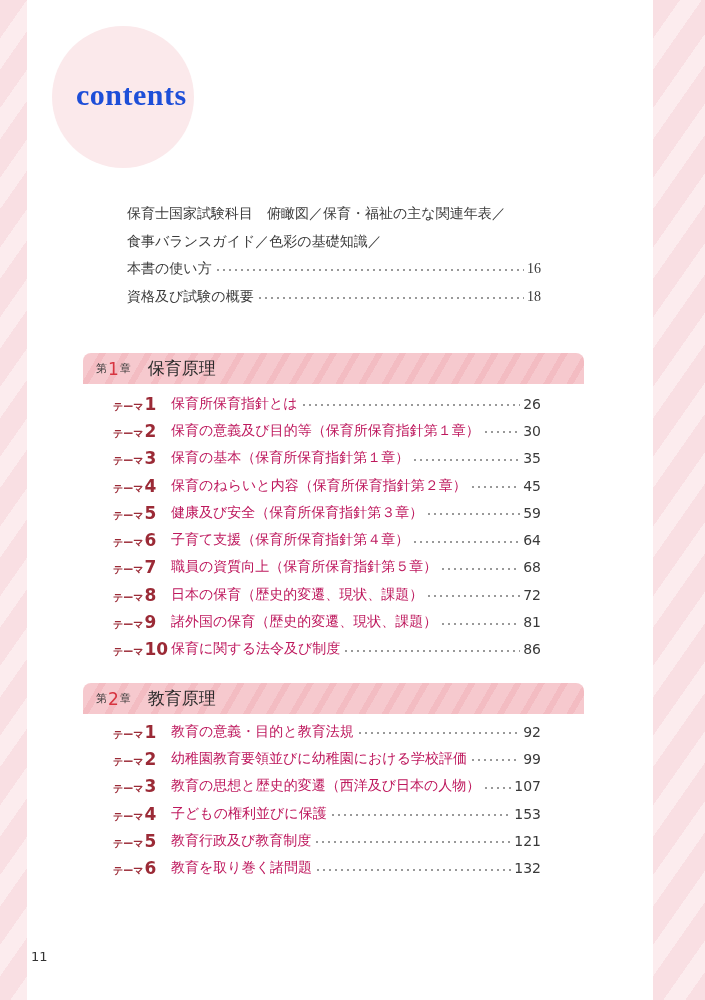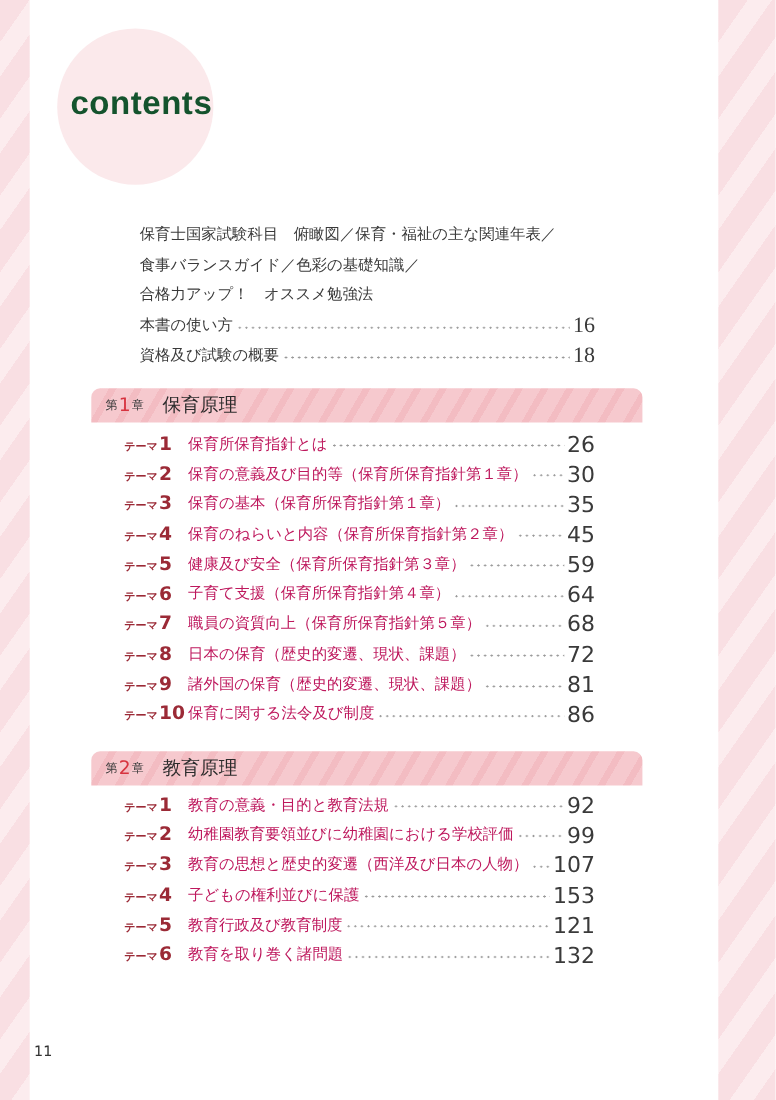--- a/index.html
+++ b/index.html
@@ -13,35 +13,35 @@
     position:absolute; top:0; height:1000px;
     background: repeating-linear-gradient(125deg, #f9dfe3 0px, #f9dfe3 22px, #fcecee 22px, #fcecee 40px);
   }
   .stripe.left { left:0; width:27px; }
   .stripe.right { left:653px; width:52px; }
   .circle {
     position:absolute; left:52px; top:26px; width:142px; height:142px;
     border-radius:50%; background:#fbe9eb;
   }
   .title {
-    position:absolute; left:64px; top:78px;
-    font-family:Liberation Sans, sans-serif; font-weight:bold;
-    font-size:30px; color:#14532d; letter-spacing:0.5px;
+    position:absolute; left:76px; top:78px;
+    font-family:Liberation Serif, serif; font-weight:bold;
+    font-size:30px; color:#1d4ed8; letter-spacing:0.5px;
   }
   .intro { position:absolute; left:127px; top:200px; width:414px; }
   .intro .line {
     height:27.5px; line-height:27.5px; font-size:14px; color:#3a3a3a;
     display:flex; align-items:center; white-space:nowrap;font-family:Liberation Serif, serif;
   }
   .dots {
     flex:1; margin:0 3px; height:2px; align-self:center; margin-top:3px;
     background-image: radial-gradient(circle, #999 0.9px, transparent 1.1px);
     background-size:6px 2px; background-repeat:repeat-x;
   }
-  .page { font-size:20px; color:#3a3a3a; }
+  .page { font-size:14px; color:#3a3a3a; }
   .chapter {
     position:absolute; left:83px; width:501px; height:31px;
     border-radius:8px 8px 0 0;
     background: repeating-linear-gradient(120deg, #f6c9ce 0px, #f6c9ce 14px, #f3bcc2 14px, #f3bcc2 20px);
     display:flex; align-items:center;
   }
   .chapter .pre { font-size:11px; color:#3a3a3a; margin-left:13px; }
   .chapter .num { font-size:17px; color:#d7333f; margin:0 1px; }
   .chapter .post { font-size:11px; color:#3a3a3a; }
   .chapter .name { font-size:17px; color:#2b2b2b; margin-left:17px; }
@@ -67,23 +67,20 @@
 <div class="title">contents</div>
 
 <div class="intro">
   <div class="line">
       <span>保育士国家試験科目　俯瞰図／保育・福祉の主な関連年表／</span>
     </div>
   <div class="line">
       <span>食事バランスガイド／色彩の基礎知識／</span>
     </div>
   <div class="line">
-      <span>合格力アップ！　オススメ勉強法</span>
-    </div>
-  <div class="line">
       <span>本書の使い方</span>
       <span class="dots"></span>
       <span class="page">16</span>
     </div>
   <div class="line">
       <span>資格及び試験の概要</span>
       <span class="dots"></span>
       <span class="page">18</span>
     </div>
 </div>

